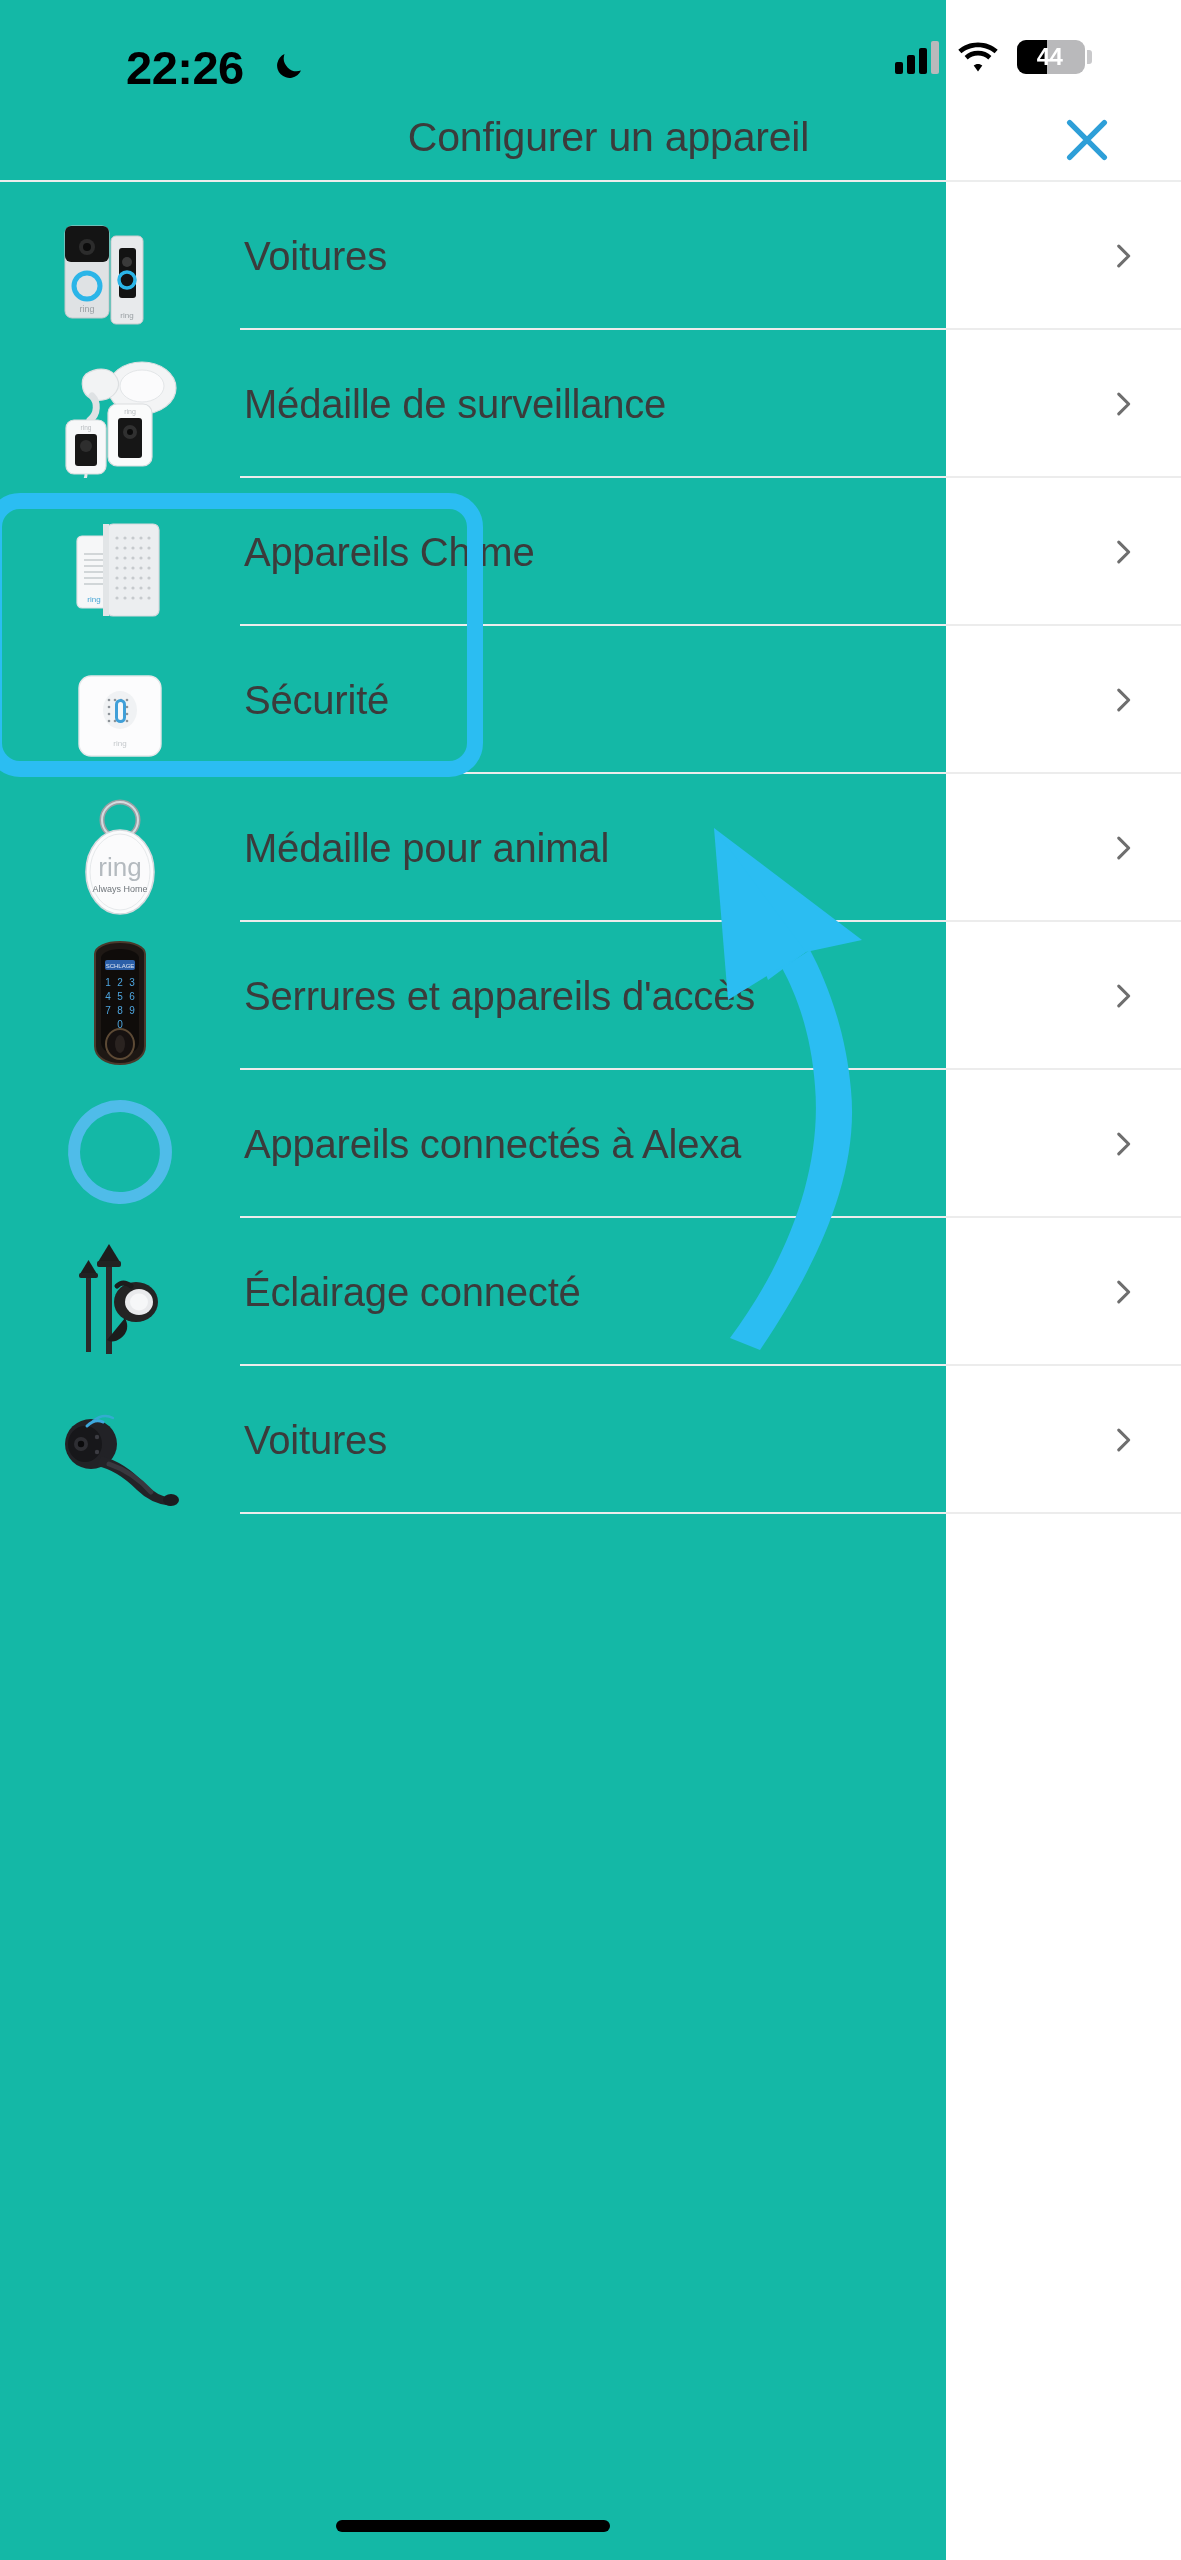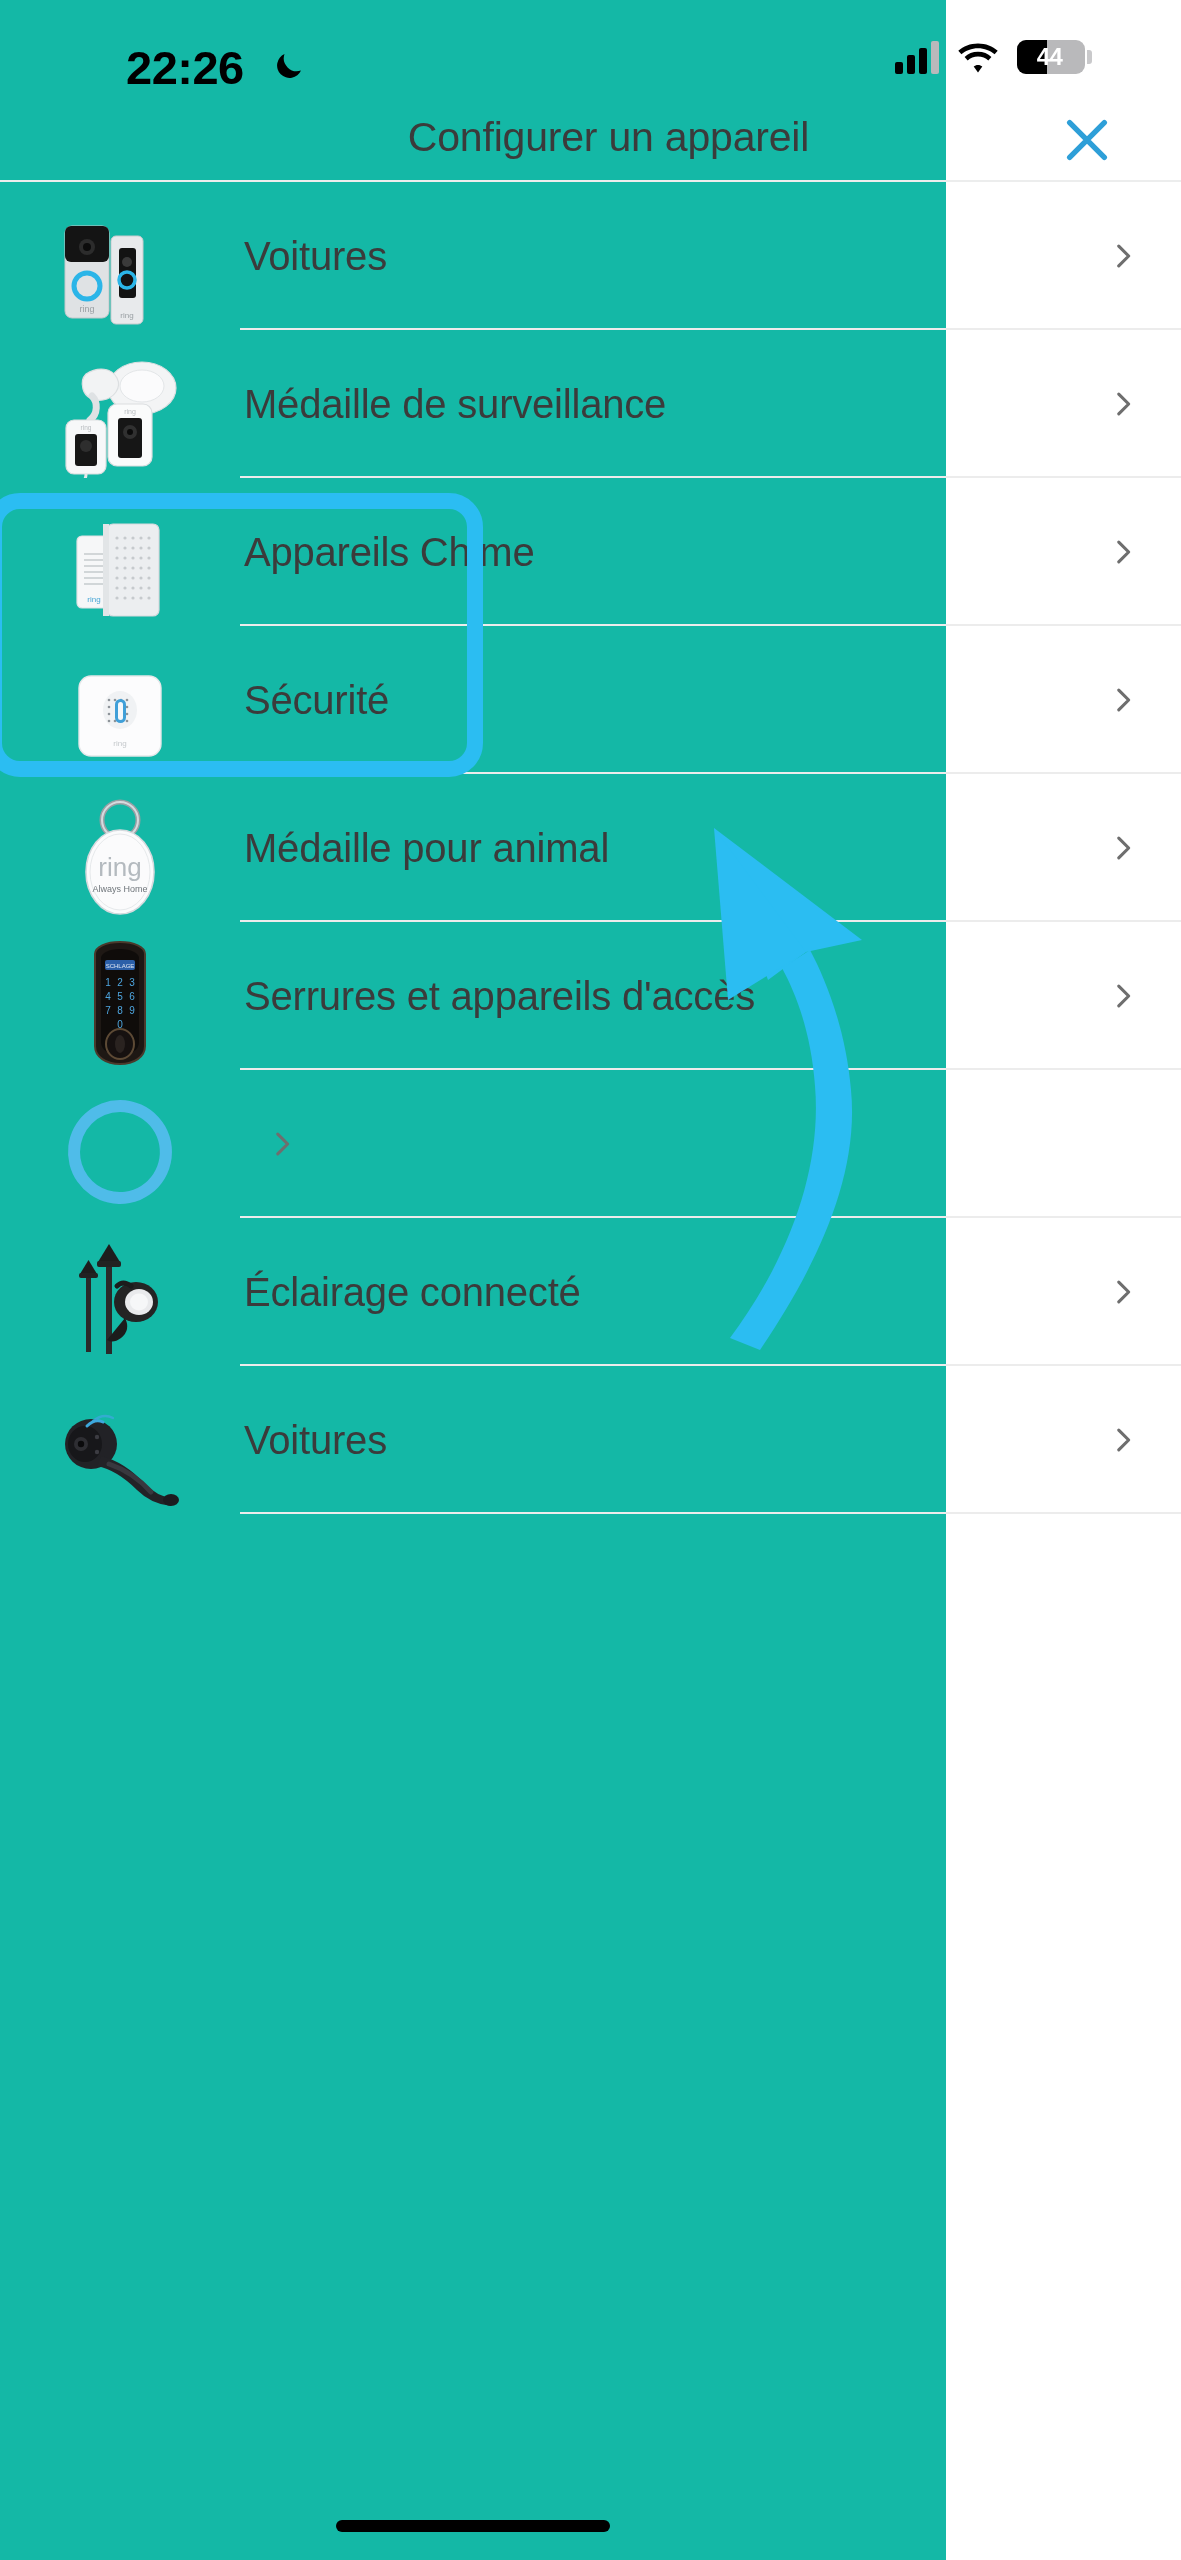--- a/index.html
+++ b/index.html
@@ -40,21 +40,21 @@
     left: 272px;
     top: 47px;
     width: 36px;
     height: 36px;
   }
   .status-right {
     position: absolute;
     right: 96px;
     top: 40px;
     display: flex;
-    align-items: flex-end;
+    align-items: center;
     gap: 18px;
   }
   .signal-bars { display: flex; align-items: flex-end; gap: 4px; height: 34px; }
   .signal-bars i { display: block; width: 8px; background: #000; border-radius: 2px; }
   .signal-bars i:nth-child(1) { height: 12px; }
   .signal-bars i:nth-child(2) { height: 19px; }
   .signal-bars i:nth-child(3) { height: 26px; }
   .signal-bars i:nth-child(4) { height: 33px; background: #b9b9bb; }
   .wifi-icon { width: 42px; height: 32px; }
   .battery {
@@ -440,20 +440,21 @@
       </div>
       <div class="divider"></div>
     </div>
 
     <div class="row">
       <div class="row-thumb thumb">
         <svg viewBox="0 0 170 130" width="170" height="130">
           <path d="M85 12a52 52 0 1 1 -12 102.6 l0 -12.4 a40 40 0 1 0 12 -78.2 a40 40 0 0 0 -40 40 a40 40 0 0 0 28 38.2 l0 12.4 A52 52 0 0 1 85 12Z" fill="#4fbce9"></path>
         </svg>
       </div>
+      <div class="row-label">Appareils connectés à Alexa</div>
       <div class="row-chevron">
         <svg viewBox="0 0 24 24" width="34" height="34">
             <path d="M9 5l7 7-7 7" fill="none" stroke="#6e6e6e" stroke-width="2.2" stroke-linecap="round" stroke-linejoin="round"></path>
           </svg>
       </div>
       <div class="divider"></div>
     </div>
 
     <div class="row">
       <div class="row-thumb thumb">

